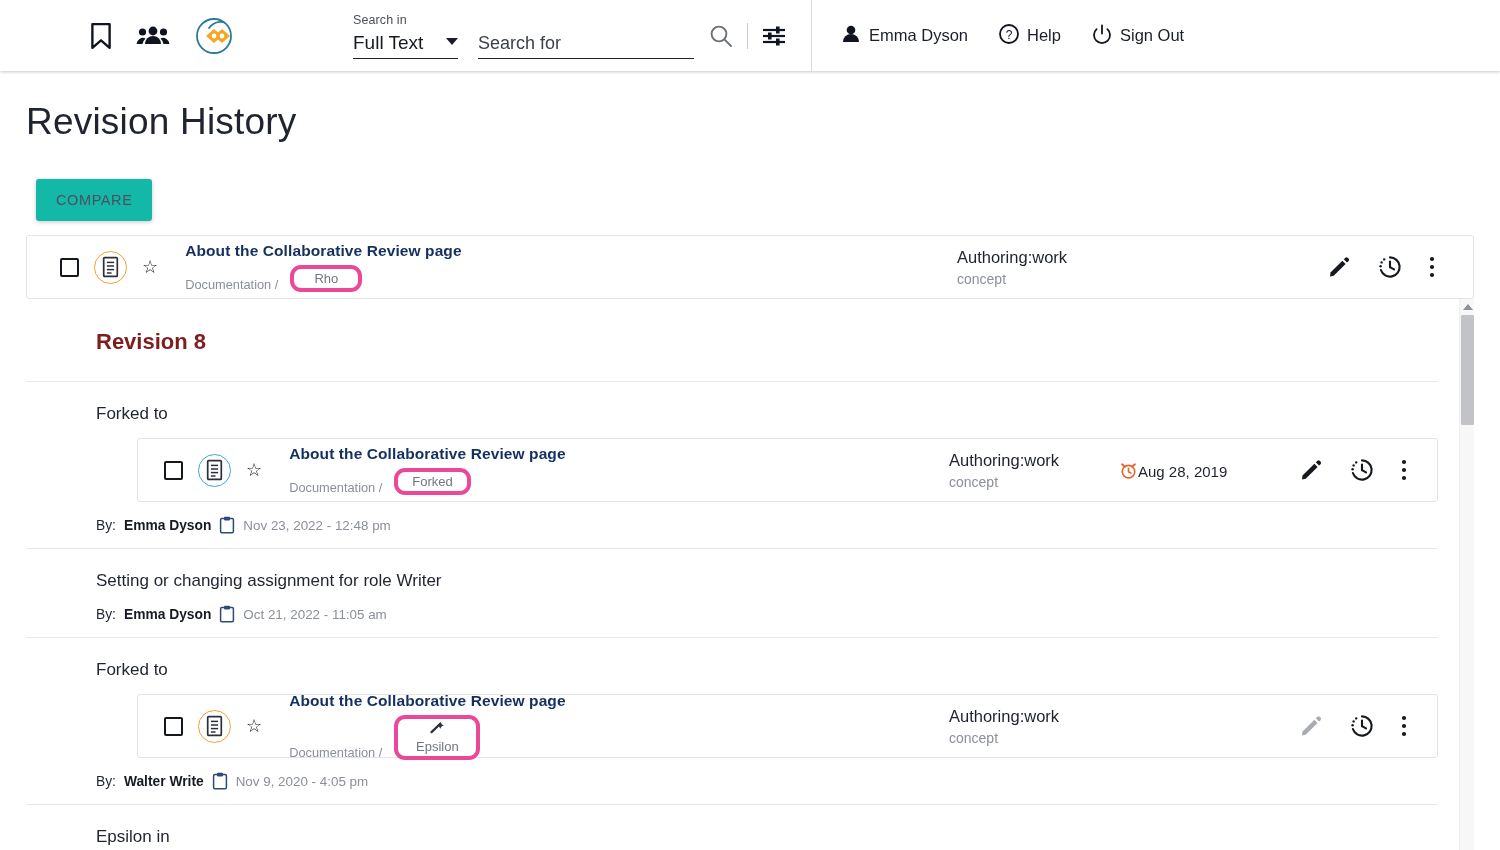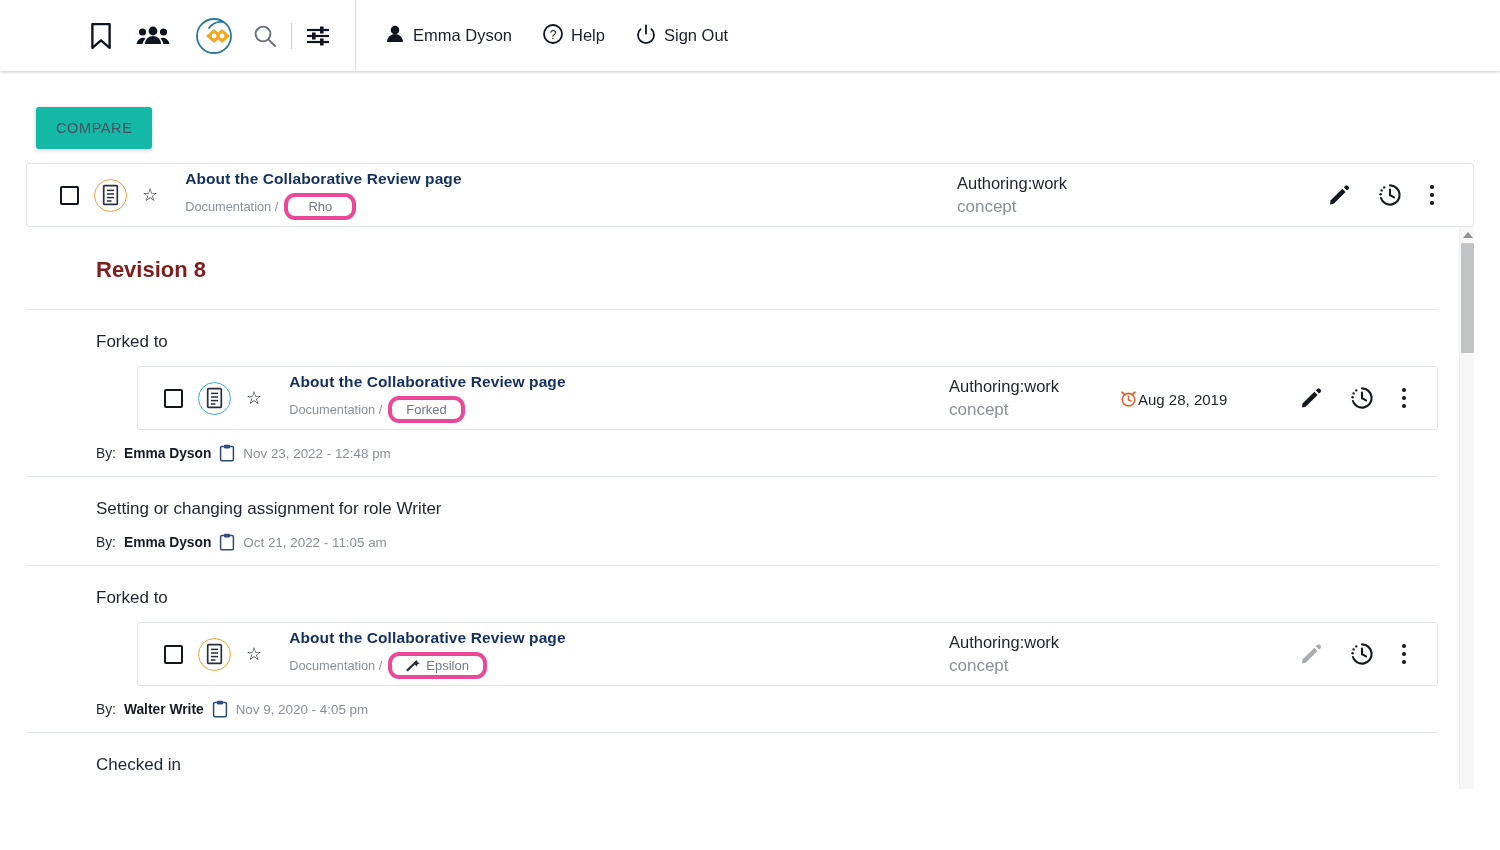--- a/index.html
+++ b/index.html
@@ -143,34 +143,34 @@
   }
   .doc-circle.teal { border-color: #39a8d8; }
   .star { font-size: 18px; color: #181c26; cursor: pointer; line-height: 1; }
 
   .dc-titles { margin-left: 12px; }
   .dc-title {
     font-size: 15.5px; font-weight: 700; color: #14305f; letter-spacing: .1px;
     cursor: pointer;
   }
   .dc-sub {
-    display: flex; align-items: center; gap: 6px;
+    display: flex; align-items: flex-end; gap: 12px;
     margin-top: 5px;
     font-size: 12.8px; color: #8a8f99;
   }
   .tag {
     border: 4px solid #ec4899; border-radius: 11px;
     padding: 2px 14px; font-size: 13px; color: #707682;
     display: inline-flex; align-items: center; gap: 5px;
     min-width: 72px; justify-content: center;
   }
 
   .dc-meta { margin-left: auto; display: flex; align-items: center; }
   .meta-type { font-size: 16.5px; color: #1d222c; }
-  .meta-sub { font-size: 17px; color: #8a8f99; margin-top: 4px; }
+  .meta-sub { font-size: 14px; color: #8a8f99; margin-top: 4px; }
 
   .dc-date {
     display: flex; align-items: flex-end; 
     font-size: 15px; color: #1d222c; white-space: nowrap;
   }
   .dc-actions { display: flex; align-items: center; gap: 26px; }
   .act { cursor: pointer; line-height: 0; }
   .act.disabled { cursor: default; }
 
   
@@ -260,20 +260,33 @@
         <circle cx="22" cy="23" r="17" fill="none" stroke="#2b7a99" stroke-width="1.8"></circle>
         <path d="M31 9 a15 15 0 0 0 -14 6" fill="none" stroke="#2b7a99" stroke-width="1.8" stroke-linecap="round"></path>
         <path d="M14 23 L22 16 L30 23 L22 30 Z" fill="#f5a623"></path>
         <path d="M22 23 L30 16 L38 23 L30 30 Z" fill="#f5a623"></path>
         <circle cx="22" cy="23" r="2.4" fill="#ffffff"></circle>
         <circle cx="30" cy="23" r="2.4" fill="#ffffff"></circle>
       </svg>
     </div>
   </div>
 
+  <div class="tb-search">
+    <div class="search-in-group">
+      <div class="search-in-label">Search in</div>
+      <div class="sel-line">
+        <span class="sel-value">Full Text</span>
+        <span class="caret"></span>
+      </div>
+    </div>
+
+    <div class="search-for-group">
+      <input class="search-input" type="text" placeholder="Search for" style="">
+    </div>
+  </div>
 
   <div class="tb-actions">
     <div class="icon-btn">
       <svg width="26" height="26" viewBox="0 0 26 26">
         <circle cx="11" cy="11" r="7.4" fill="none" stroke="#6d717a" stroke-width="1.9"></circle>
         <line x1="16.4" y1="16.4" x2="23" y2="23" stroke="#6d717a" stroke-width="1.9" stroke-linecap="round"></line>
       </svg>
     </div>
     <div class="vdiv"></div>
     <div class="icon-btn">
@@ -318,20 +331,21 @@
           <line x1="11" y1="2.3" x2="11" y2="10.5" stroke="#101420" stroke-width="1.8" stroke-linecap="round"></line>
         </svg>
       </span>
       <span>Sign Out</span>
     </div>
   </div>
 </div>
 
 <div class="page">
 
+  <h1 class="page-title">Revision History</h1>
 
   <div class="compare-wrap">
     <button class="compare-btn">COMPARE</button>
   </div>
 
   <div class="doc-card top-level">
     <div class="dc-left">
       <div class="checkbox"></div>
       <div class="doc-circle">
         <svg width="19" height="22" viewBox="0 0 18 22">
@@ -508,21 +522,21 @@
                   <line x1="5.4" y1="10" x2="12.6" y2="10" stroke="#2a2f3a" stroke-width="1.5"></line>
                   <line x1="5.4" y1="13.6" x2="12.6" y2="13.6" stroke="#2a2f3a" stroke-width="1.5"></line>
                   <line x1="5.4" y1="17" x2="10" y2="17" stroke="#2a2f3a" stroke-width="1.5"></line>
                 </svg>
               </div>
               <div class="star">☆</div>
               <div class="dc-titles">
                 <div class="dc-title">About the Collaborative Review page</div>
                 <div class="dc-sub">
                   <span>Documentation /</span>
-                  <span class="tag" style="min-width:86px;">
+                  <span class="tag" style="min-width:86px;flex-direction:column;">
                     <span style="line-height:0;">
                       <svg width="15" height="13" viewBox="0 0 16 14">
                         <line x1="1.6" y1="12" x2="11" y2="3" stroke="#2a2f3a" stroke-width="2.4" stroke-linecap="round"></line>
                         <path d="M11 1 l1.3 2.4 l2.4 1.3 l-2.4 1.3 l-1.3 2.4 l-1.3 -2.4 l-2.4 -1.3 l2.4 -1.3 z" fill="#2a2f3a"></path>
                       </svg>
                     </span>
                     <span>Epsilon</span>
                   </span>
                 </div>
               </div>
@@ -572,21 +586,21 @@
             <svg width="16" height="18" viewBox="0 0 16 18">
               <rect x="1.6" y="2.6" width="12.8" height="14.2" rx="1.2" fill="none" stroke="#2c4a7a" stroke-width="1.5"></rect>
               <rect x="5" y="0.8" width="6" height="3.6" rx="0.8" fill="#2c4a7a"></rect>
             </svg>
           </span>
           <span class="by-date">Nov 9, 2020 - 4:05 pm</span>
         </div>
       </div>
 
       <div class="event-block">
-        <div class="event-title">Checked in</div>
+        <div class="event-title">Epsilon in</div>
         <div class="event-by">
           
           
           
           
         </div>
       </div>
 
     </div>
 

